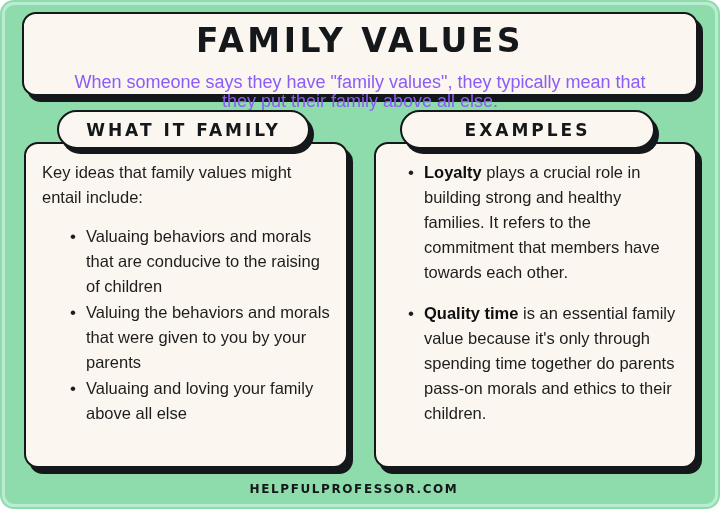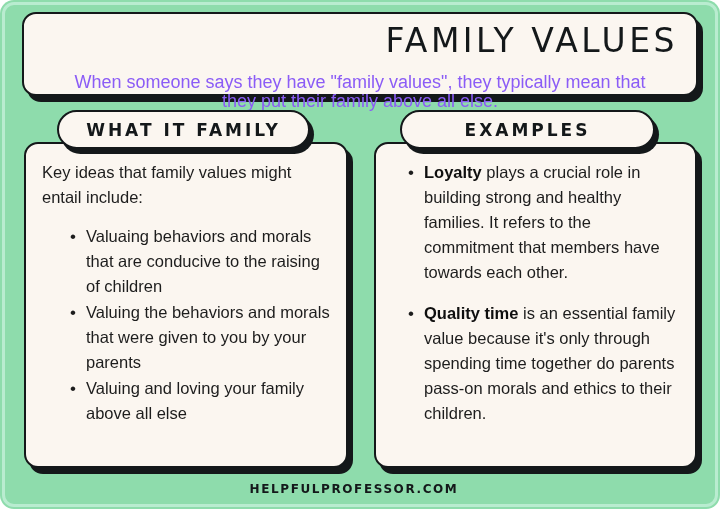--- a/index.html
+++ b/index.html
@@ -51,28 +51,27 @@
     left: 22px;
     top: 12px;
     width: 676px;
     height: 84px;
     padding: 6px 18px 8px;
     text-align: center;
   }
 
   #poster-title {
     font-family: "DejaVu Sans", sans-serif;
-    font-weight: normal;
+    font-weight: bold;
     font-size: 33px;
     line-height: 40px;
     letter-spacing: 3.5px;
     color: #14181a;
     margin: 1px 0 2px;
     white-space: nowrap;
-    text-align: right;
   }
 
   #poster-subtitle {
     font-family: "Liberation Sans", sans-serif;
     font-size: 18px;
     line-height: 19px;
     color: #8b5cf6;
     margin: 12px;
     padding: 0 6px;
   }
@@ -208,21 +207,21 @@
     <p id="lead-paragraph">Key ideas that family values might entail include:</p>
 
     <ul class="bullets" id="left-bullets">
       <li>
         <span>Valuaing behaviors and morals that are conducive to the raising of children</span>
       </li>
       <li>
         <span>Valuing the behaviors and morals that were given to you by your parents</span>
       </li>
       <li>
-        <span>Valuing and loving your family above all else</span>
+        <span>Valuaing and loving your family above all else</span>
       </li>
     </ul>
   </div>
 
   <div class="card body-text" id="card-right">
     <ul class="bullets" id="right-bullets">
       <li>
         <span class="lead-term">Loyalty</span><span> plays a crucial role in building strong and healthy families. It refers to the commitment that members have towards each other.</span>
       </li>
       <li>

